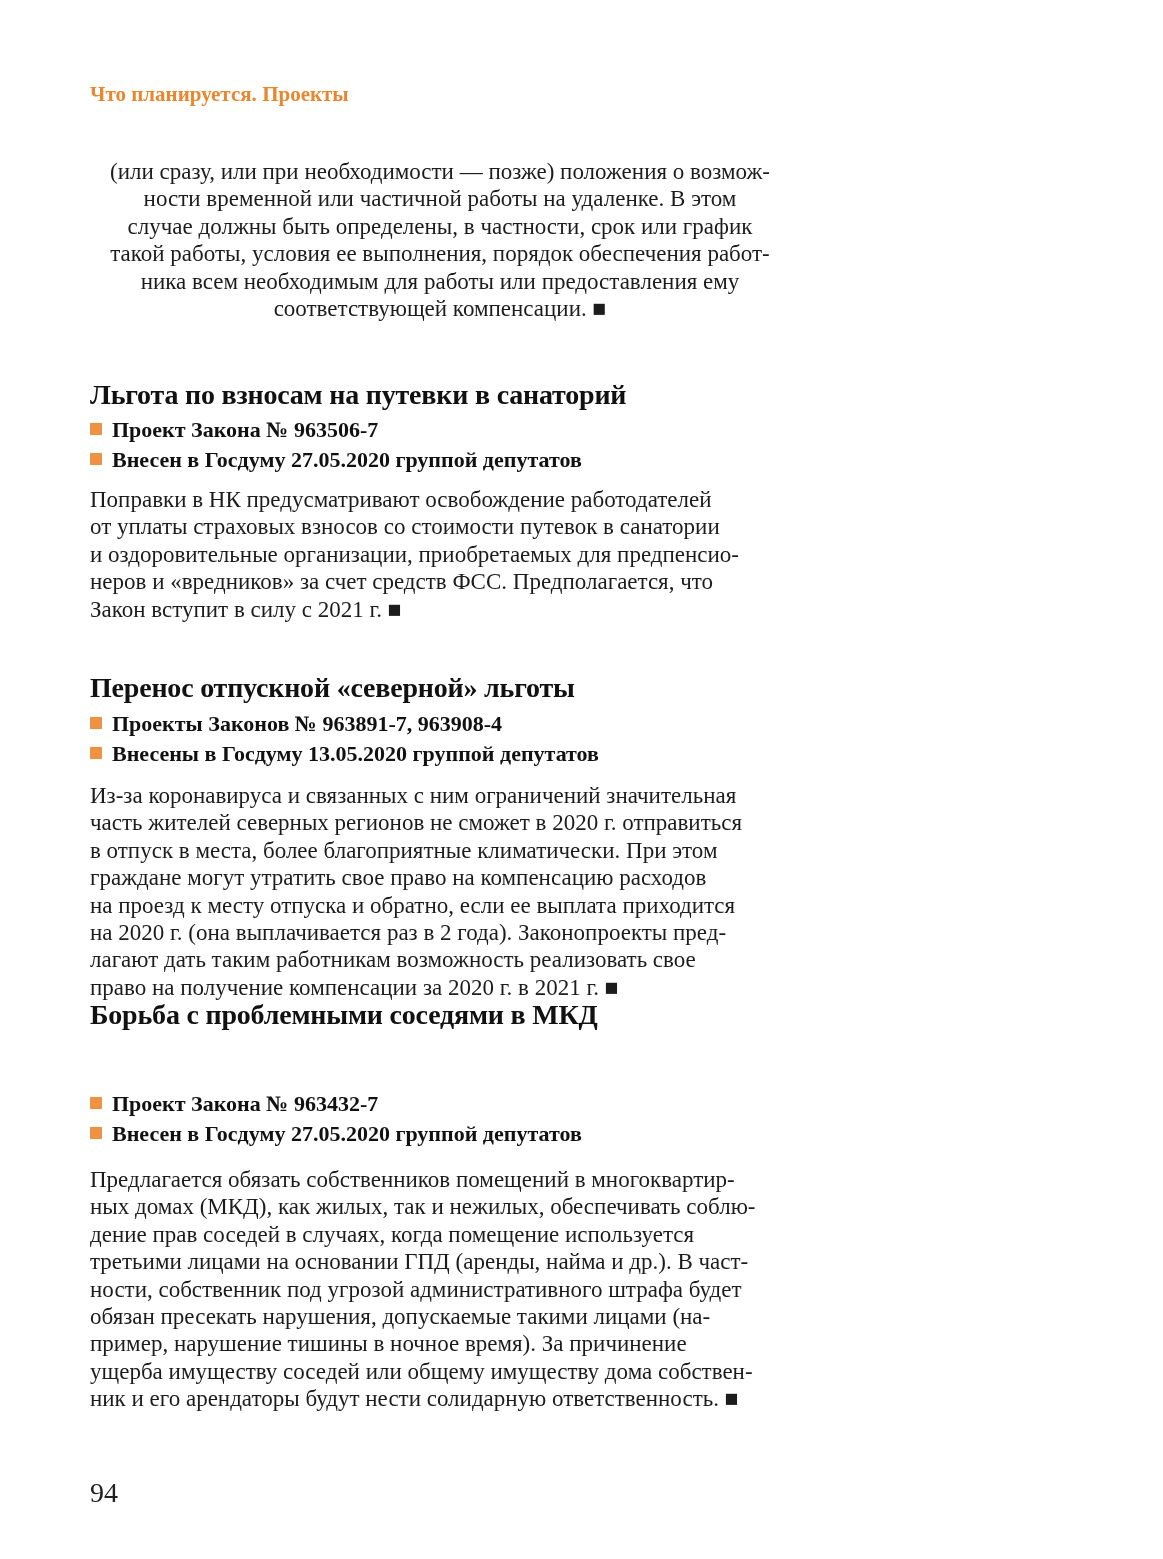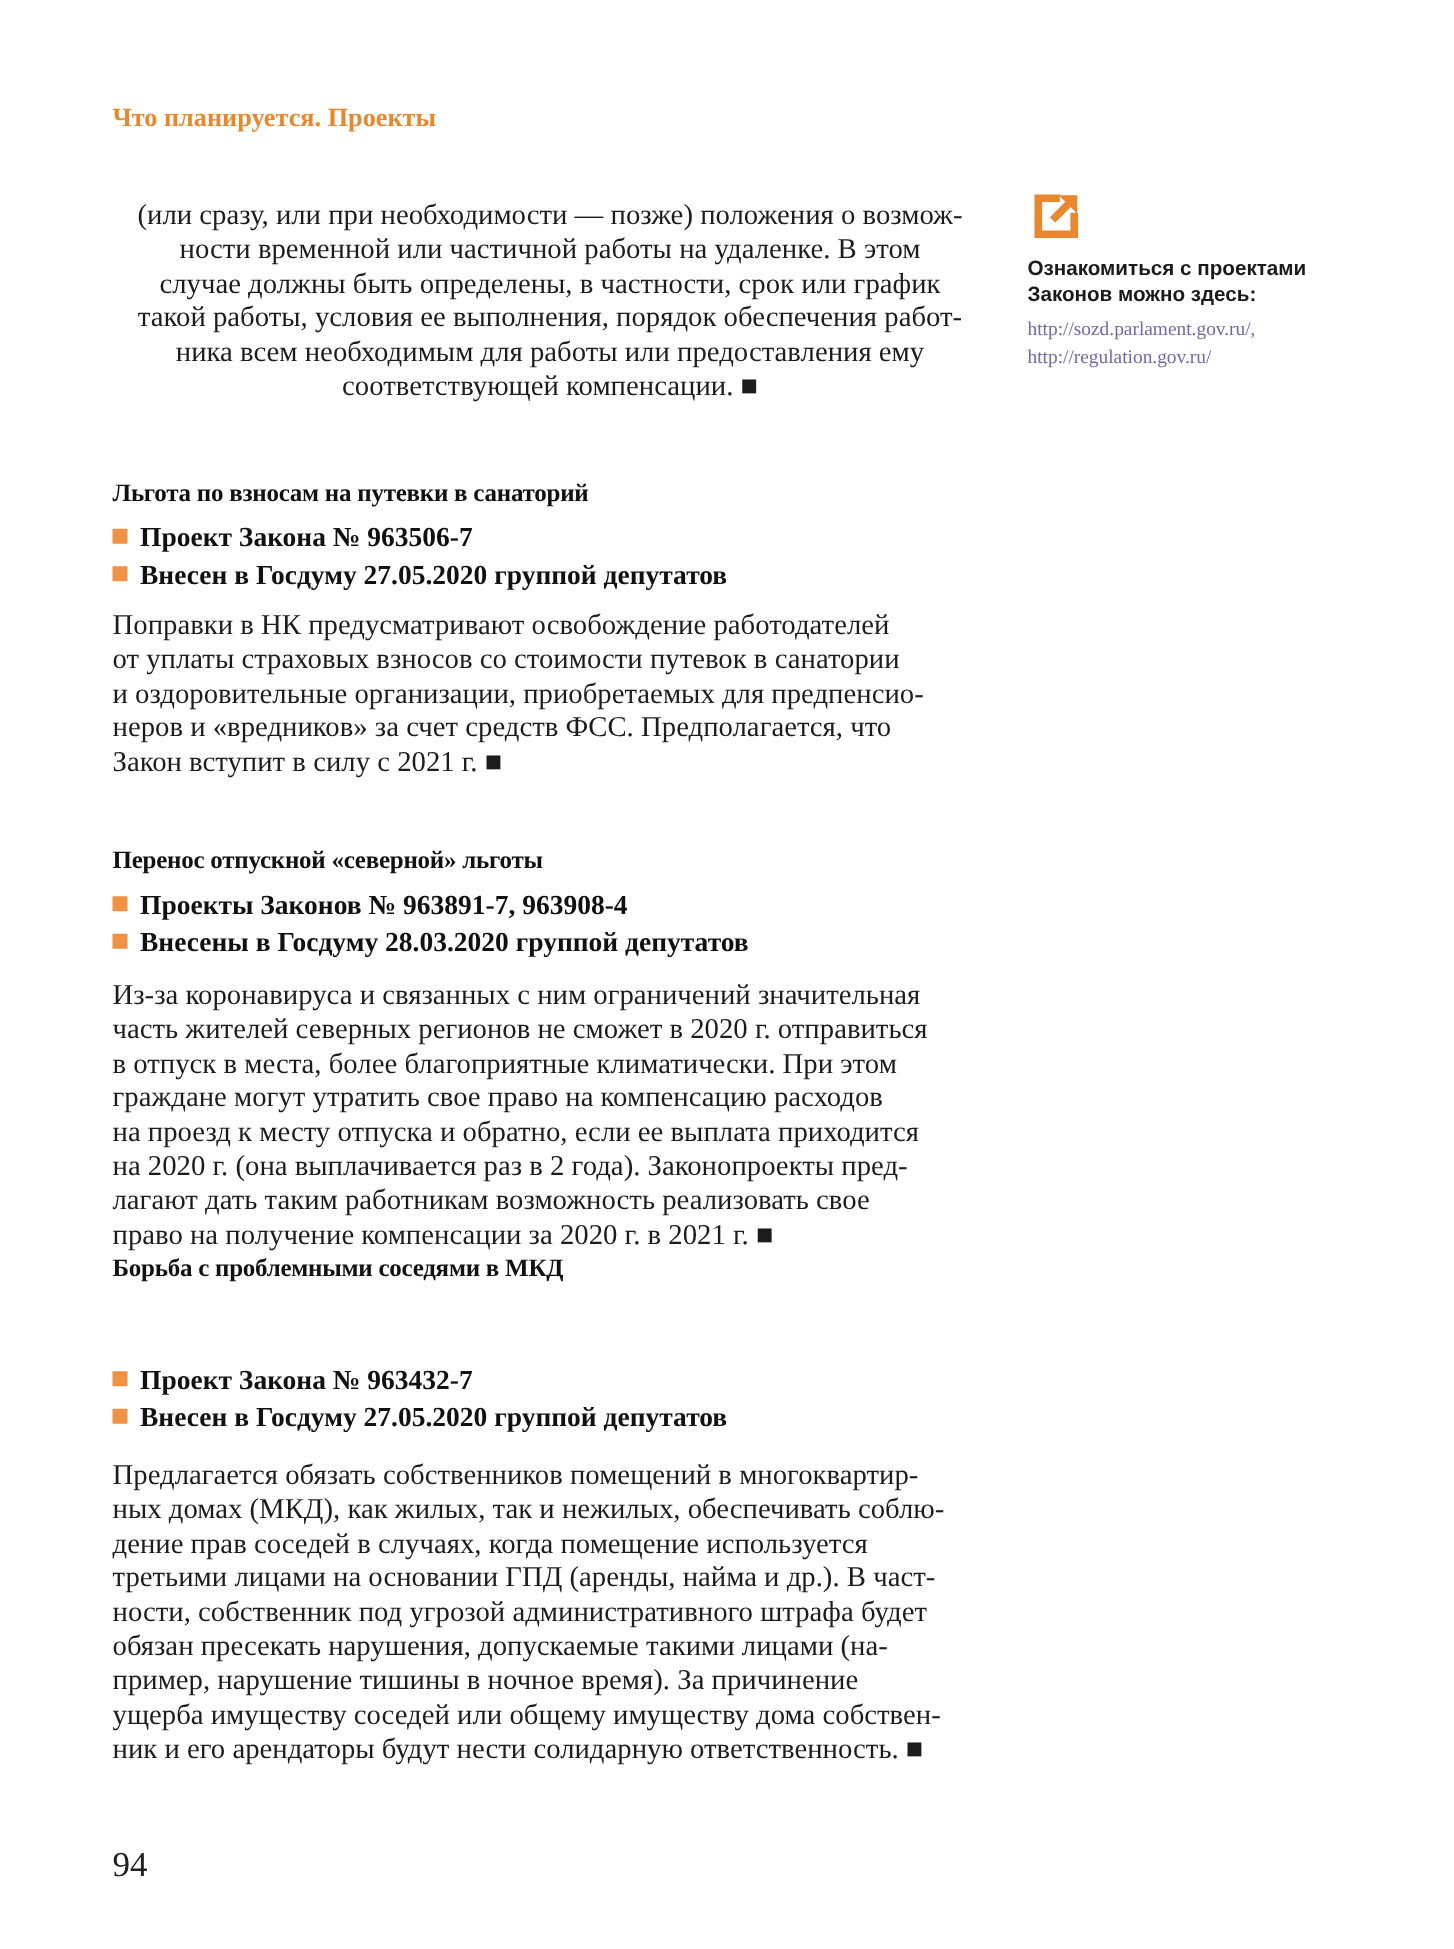--- a/index.html
+++ b/index.html
@@ -37,21 +37,21 @@
   }
   #intro-par  { top: 158px; text-align: center; }
   #sec0-body  { top: 486px; }
   #sec1-body  { top: 782px; }
   #sec2-body  { top: 1166px; }
 
   .sec-title {
     position: absolute;
     left: 90px;
     width: 700px;
-    font-size: 20px;
+    font-size: 28px;
     line-height: 32px;
     font-weight: 700;
     color: #111111;
     letter-spacing: -0.2px;
   }
   #sec0-title { top: 379px; }
   #sec1-title { top: 672px; }
   #sec2-title { top: 999px; }
 
   .meta-block { position: absolute; left: 90px; width: 700px; }
@@ -115,33 +115,20 @@
     <span class="rh-reg">Проекты</span>
   </div>
 
   <div class="bodytext" id="intro-par">(или сразу, или при необходимости — позже) положения о возмож-
 ности временной или частичной работы на удаленке. В этом
 случае должны быть определены, в частности, срок или график
 такой работы, условия ее выполнения, порядок обеспечения работ-
 ника всем необходимым для работы или предоставления ему
 соответствующей компенсации. ■</div>
 
-  <div class="sidebar">
-    <svg class="sb-icon" viewBox="0 0 24 24" aria-hidden="true">
-      <path d="M13.5 4.5 H4.5 V19.5 H19.5 V10.5" fill="none" stroke="#E8872E" stroke-width="3.2"></path>
-      <path d="M10.5 13.5 L17 7" fill="none" stroke="#E8872E" stroke-width="3.2"></path>
-      <path d="M13 3.2 H20.8 V11 Z" fill="#E8872E"></path>
-    </svg>
-    <div class="sb-caption">Ознакомиться с проектами
-Законов можно здесь:</div>
-    <div class="sb-links">
-      <a class="sb-link" href="#">http://sozd.parlament.gov.ru/,</a>
-      <a class="sb-link" href="#">http://regulation.gov.ru/</a>
-    </div>
-  </div>
 
   <h2 class="sec-title" id="sec0-title">Льгота по взносам на путевки в санаторий</h2>
   <div class="meta-block" id="sec0-meta">
     <div class="meta-row">
       <span class="meta-square"></span>
       <span class="meta-text">Проект Закона № 963506-7</span>
     </div>
     <div class="meta-row">
       <span class="meta-square"></span>
       <span class="meta-text">Внесен в Госдуму 27.05.2020 группой депутатов</span>
@@ -154,21 +141,21 @@
 Закон вступит в силу с 2021 г. ■</div>
 
   <h2 class="sec-title" id="sec1-title">Перенос отпускной «северной» льготы</h2>
   <div class="meta-block" id="sec1-meta">
     <div class="meta-row">
       <span class="meta-square"></span>
       <span class="meta-text">Проекты Законов № 963891-7, 963908-4</span>
     </div>
     <div class="meta-row">
       <span class="meta-square"></span>
-      <span class="meta-text">Внесены в Госдуму 28.03.2020 группой депутатов</span>
+      <span class="meta-text">Внесены в Госдуму 13.05.2020 группой депутатов</span>
     </div>
   </div>
   <div class="bodytext" id="sec1-body">Из-за коронавируса и связанных с ним ограничений значительная
 часть жителей северных регионов не сможет в 2020 г. отправиться
 в отпуск в места, более благоприятные климатически. При этом
 граждане могут утратить свое право на компенсацию расходов
 на проезд к месту отпуска и обратно, если ее выплата приходится
 на 2020 г. (она выплачивается раз в 2 года). Законопроекты пред-
 лагают дать таким работникам возможность реализовать свое
 право на получение компенсации за 2020 г. в 2021 г. ■</div>

